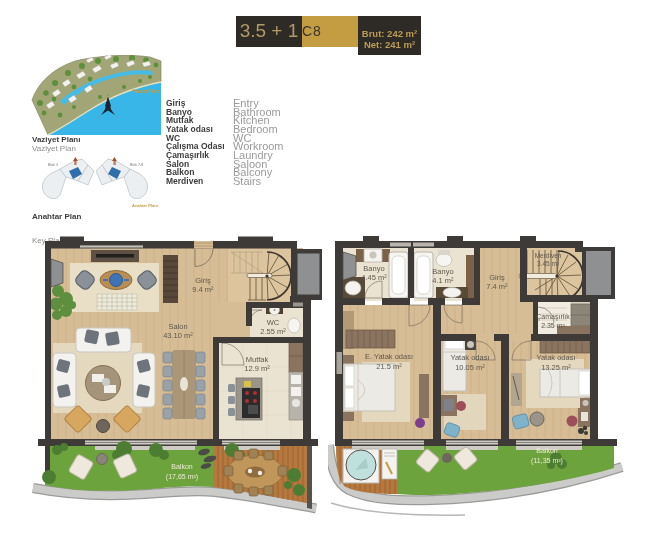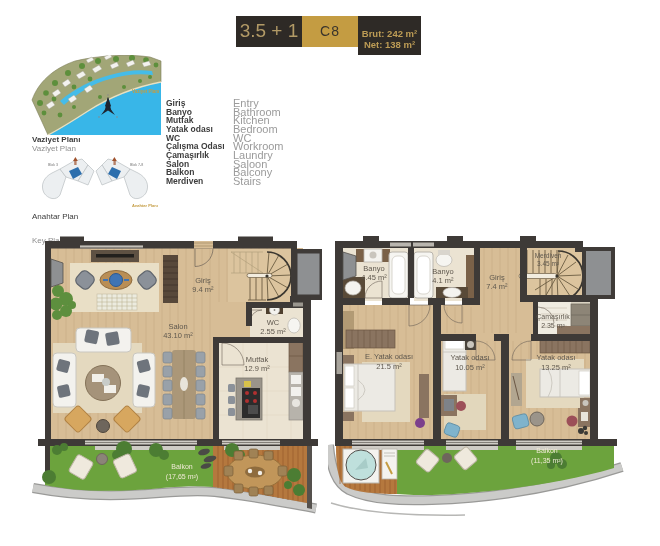--- a/index.html
+++ b/index.html
@@ -7,31 +7,31 @@
         font-family:"Liberation Sans", sans-serif;}
   .abs{position:absolute;}
   svg{display:block;}
 </style>
 </head>
 <body>
 <div id="page">
 
 <div class="abs" style="left:236px;top:16px;width:66px;height:31px;background:#2e2a26;color:#b29a66;font-size:19px;line-height:30px;text-align:center;white-space:nowrap;">3.5 + 1</div>
 
-<div class="abs" style="left:302px;top:16px;width:56px;height:31px;background:#c49c42;color:#3a342c;font-size:14px;line-height:31px;text-align:center;letter-spacing:1px;">C8</div>
+<div class="abs" style="left:302px;top:16px;width:56px;height:31px;background:#c49c42;color:#3a342c;font-size:14px;line-height:31px;text-align:left;letter-spacing:1px;">C8</div>
 
 <div class="abs" style="left:358px;top:16px;width:63px;height:31px;background:#2e2a26;color:#bd9c55;font-size:9.5px;font-weight:bold;text-align:center;padding-top:8px;">
   <div style="margin-top:4px;">Brut: 242 m²</div>
-  <div>Net: 138 m²</div>
+  <div>Net: 241 m²</div>
 </div>
 
 <div class="abs" style="left:32px;top:135px;font-size:8px;font-weight:bold;color:#3c3c3c;">Vaziyet Planı</div>
 <div class="abs" style="left:32px;top:144px;font-size:8px;color:#8f8f8f;">Vaziyet Plan</div>
 
-<div class="abs" style="left:32px;top:212px;font-size:8px;font-weight:normal;color:#3c3c3c;">Anahtar Plan</div>
+<div class="abs" style="left:32px;top:212px;font-size:8px;font-weight:bold;color:#3c3c3c;">Anahtar Plan</div>
 <div class="abs" style="left:32px;top:236px;font-size:8px;color:#8f8f8f;">Key Plan</div>
 
 <div class="abs" style="left:166px;top:99px;font-size:8.5px;font-weight:bold;color:#3c3c3c;line-height:8.65px;">
   Giriş<br>Banyo<br>Mutfak<br>Yatak odası<br>WC<br>Çalışma Odası<br>Çamaşırlık<br>Salon<br>Balkon<br>Merdiven
 </div>
 <div class="abs" style="left:233px;top:99px;font-size:11px;color:#9b9b9b;line-height:8.65px;">
   Entry<br>Bathroom<br>Kitchen<br>Bedroom<br>WC<br>Workroom<br>Laundry<br>Saloon<br>Balcony<br>Stairs
 </div>
 
 <svg class="abs" style="left:30px;top:55px;" width="134" height="80" viewBox="0 0 134 80">

